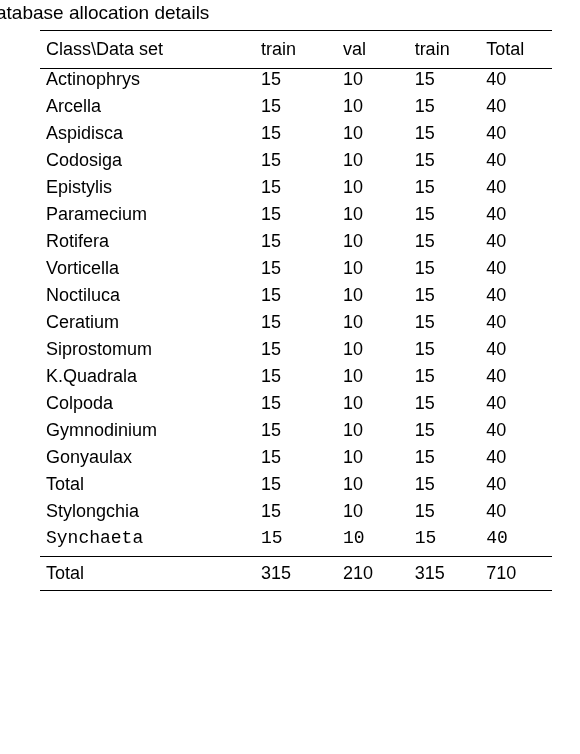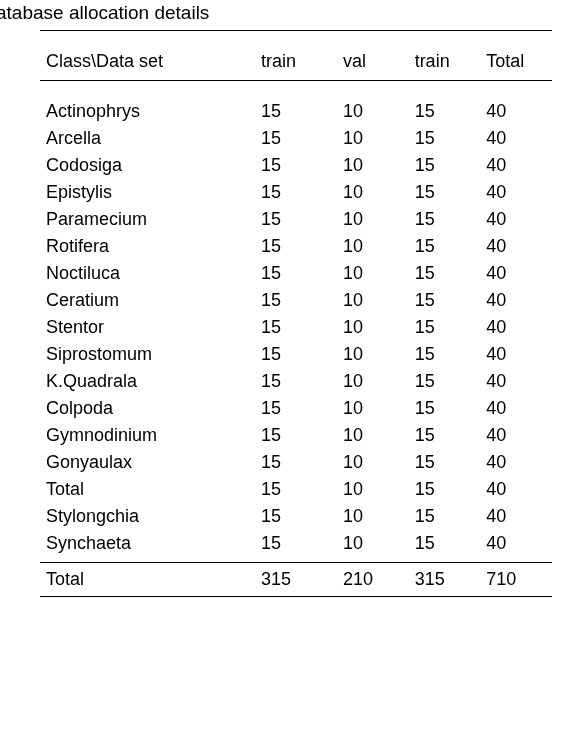--- a/index.html
+++ b/index.html
@@ -26,29 +26,30 @@
     th, td {
       text-align: left;
       padding: 3px 6px 3px 6px;
       font-weight: normal;
     }
     thead tr {
       border-top: 1.5px solid #000;
       border-bottom: 1px solid #000;
     }
     thead th {
-      padding-top: 20px;
+      padding-top: 8px;
       padding-bottom: 8px;
       margin-left: 12px;
     }
     tbody tr:first-child td {
-      padding-top: 20px;
+      padding-top: 0;
     }
     tbody tr.prefinal td {
       padding-bottom: 8px;
+      font-family: Liberation Mono, monospace;
     }
     tbody tr.total-row {
       border-top: 1px solid #000;
       border-bottom: 1.5px solid #000;
     }
     tbody tr.total-row td {
       padding-top: 6px;
       padding-bottom: 6px;
     }
     col.c1 { width: 42%; }
@@ -89,20 +90,27 @@
           <td>40</td>
         </tr>
         <tr>
           <td>Arcella</td>
           <td>15</td>
           <td>10</td>
           <td>15</td>
           <td>40</td>
         </tr>
         <tr>
+          <td>Aspidisca</td>
+          <td>15</td>
+          <td>10</td>
+          <td>15</td>
+          <td>40</td>
+        </tr>
+        <tr>
           <td>Codosiga</td>
           <td>15</td>
           <td>10</td>
           <td>15</td>
           <td>40</td>
         </tr>
         <tr>
           <td>Epistylis</td>
           <td>15</td>
           <td>10</td>
@@ -117,35 +125,35 @@
           <td>40</td>
         </tr>
         <tr>
           <td>Rotifera</td>
           <td>15</td>
           <td>10</td>
           <td>15</td>
           <td>40</td>
         </tr>
         <tr>
+          <td>Vorticella</td>
+          <td>15</td>
+          <td>10</td>
+          <td>15</td>
+          <td>40</td>
+        </tr>
+        <tr>
           <td>Noctiluca</td>
           <td>15</td>
           <td>10</td>
           <td>15</td>
           <td>40</td>
         </tr>
         <tr>
           <td>Ceratium</td>
-          <td>15</td>
-          <td>10</td>
-          <td>15</td>
-          <td>40</td>
-        </tr>
-        <tr>
-          <td>Stentor</td>
           <td>15</td>
           <td>10</td>
           <td>15</td>
           <td>40</td>
         </tr>
         <tr>
           <td>Siprostomum</td>
           <td>15</td>
           <td>10</td>
           <td>15</td>

